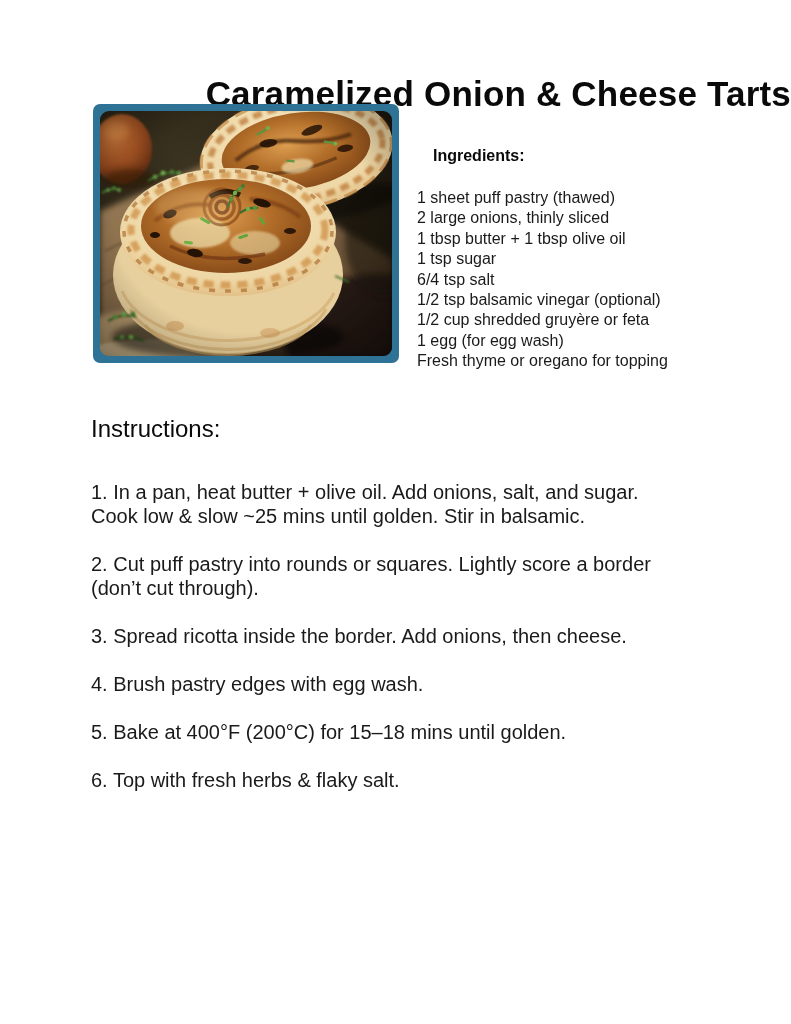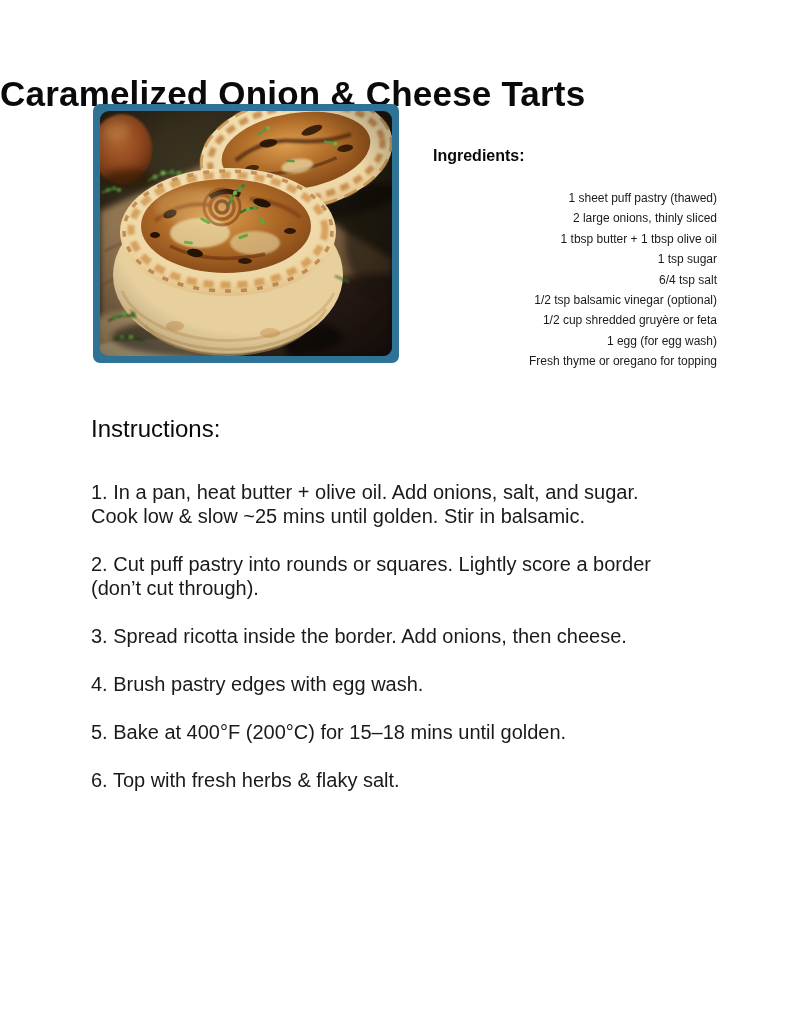--- a/index.html
+++ b/index.html
@@ -10,21 +10,21 @@
     background: #ffffff;
     font-family: "Liberation Sans", sans-serif;
     color: #111111;
     overflow: hidden;
   }
   .title {
     position: absolute;
     top: 52px;
     left: 0;
     width: 100%;
-    text-align: left;
+    text-align: right;
     font-size: 35px;
     line-height: 38px;
     font-weight: bold;
     color: #0a0a0a;
     letter-spacing: 0.2px;
   }
   .photo-frame {
     position: absolute;
     left: 93px;
     top: 104px;
@@ -50,24 +50,23 @@
     margin: 16px;
     font-size: 16px;
     line-height: 30px;
     font-weight: bold;
     color: #0a0a0a;
   }
   .ingredients ul {
     list-style: none;
     margin: 17px 0 0 0;
     padding: 0;
-    font-size: 12px;
+    font-size: 16px;
     line-height: 20.4px;
     color: #1a1a1a;
-    text-align: right;
   }
   .instructions {
     position: absolute;
     left: 91px;
     top: 414px;
     width: 630px;
   }
   .instructions h2 {
     margin: 0;
     font-size: 24px;

